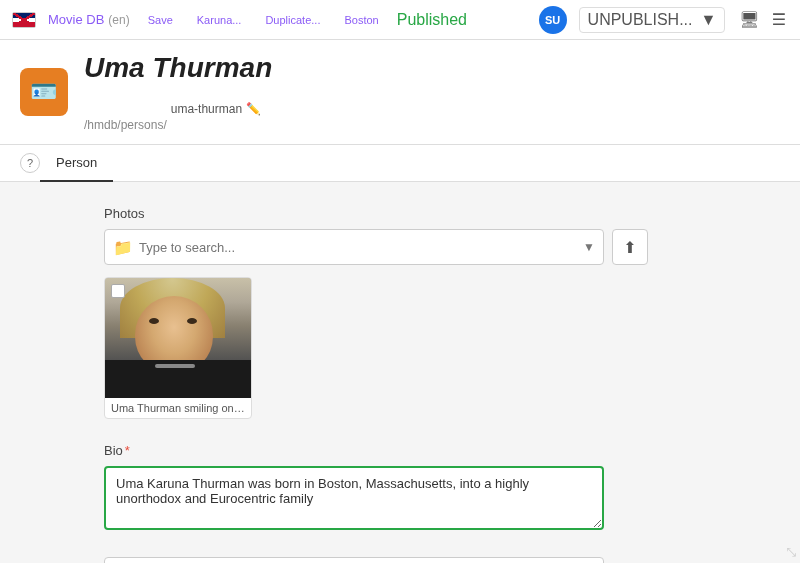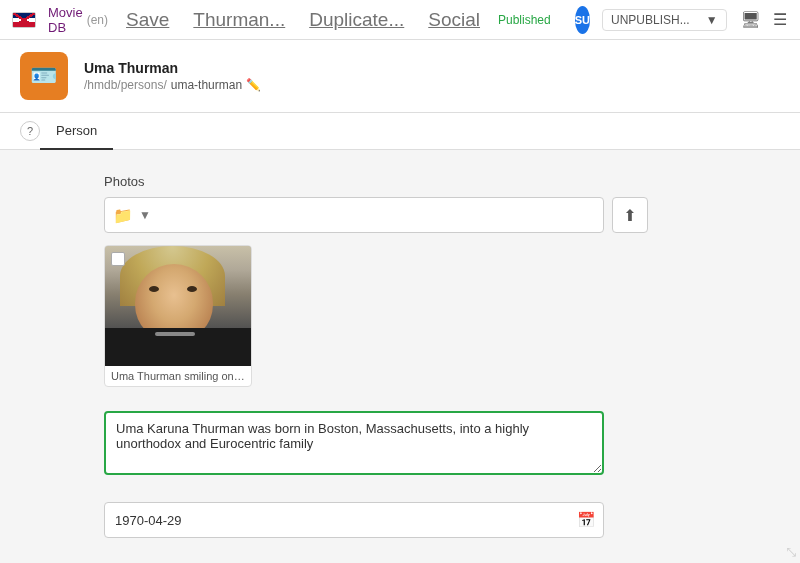--- a/index.html
+++ b/index.html
@@ -27,59 +27,58 @@
     .flag-icon::before {
       content: '';
       position: absolute;
       top: 0; left: 0; right: 0; bottom: 0;
       background:
         linear-gradient(to bottom right, transparent 45%, #C8102E 45%, #C8102E 55%, transparent 55%),
         linear-gradient(to bottom left, transparent 45%, #C8102E 45%, #C8102E 55%, transparent 55%);
     }
     .topbar-app-name {
       font-size: 13px;
-      color: #701a75;
+      color: #8b5cf6;
       font-weight: 500;
     }
     .topbar-lang {
       font-size: 12px;
       color: #999;
       margin-left: -8px;
     }
     .topbar-btn {
       background: none;
       border: none;
-      color: #737373;
-      font-size: 19px;
+      color: #8b5cf6;
+      font-size: 11px;
       cursor: pointer;
       padding: 4px 6px;
       border-radius: 3px;
-      text-decoration: underline;
     }
     .topbar-published {
       color: #28a745;
-      font-size: 12px;
+      font-size: 16px;
       font-weight: 500;
     }
     .topbar-spacer { flex: 1; }
     .topbar-avatar {
       width: 28px; height: 28px;
       border-radius: 50%;
       background: #1a73e8;
       color: #fff;
       display: flex; align-items: center; justify-content: center;
       font-size: 11px;
       font-weight: bold;
     }
     .topbar-unpublish {
-      display: flex; align-items: center; gap: 16px;
+      display: flex; align-items: center; gap: 8px;
       border: 1px solid #ddd;
       border-radius: 4px;
       padding: 3px 8px;
-      font-size: 12px;
+      font-size: 16px;
       color: #555;
       cursor: pointer;
       background: #fff;
     }
     .topbar-icons {
       display: flex; gap: 8px; align-items: center;
     }
     .icon-btn {
       background: none;
       border: none;
@@ -100,31 +99,32 @@
     }
     .entity-icon {
       width: 48px; height: 48px;
       background: #e67e22;
       border-radius: 8px;
       display: flex; align-items: center; justify-content: center;
       color: #fff;
       font-size: 22px;
     }
     .entity-info h1 {
-      font-size: 14px;
+      font-size: 28px;
       font-weight: 600;
       color: #222;
+      font-style: italic;
     }
     .entity-path {
       font-size: 12px;
       color: #888;
       margin-top: 2px;
       display: flex; align-items: center; gap: 4px;
     }
-    .entity-path .path-part { color: #888; }
+    .entity-path .path-part { color: #888; margin-top: 32px; }
     .entity-path .path-name { color: #555; }
     .edit-icon {
       color: #888;
       font-size: 12px;
       cursor: pointer;
     }
 
     
     .tabs {
       background: #fff;
@@ -304,23 +304,23 @@
     }
   </style>
 </head>
 <body>
 
 <div class="topbar">
   <div class="flag-icon"></div>
   <span class="topbar-app-name">Movie DB</span>
   <span class="topbar-lang">(en)</span>
   <button class="topbar-btn">Save</button>
-  <button class="topbar-btn">Thurman...</button>
+  <button class="topbar-btn">Karuna...</button>
   <button class="topbar-btn">Duplicate...</button>
-  <button class="topbar-btn">Social</button>
+  <button class="topbar-btn">Boston</button>
   <span class="topbar-published">Published</span>
   <div class="topbar-spacer"></div>
   <div class="topbar-avatar">SU</div>
   <div class="topbar-unpublish">
     <span>UNPUBLISH...</span>
     <span>▼</span>
   </div>
   <div class="topbar-icons">
     <button class="icon-btn">🖥</button>
     <button class="icon-btn">☰</button>
@@ -350,20 +350,21 @@
   </div>
 </div>
 
 <div class="content">
 
   <div class="field-section">
     <div class="field-label">Photos</div>
     <div class="photos-toolbar">
       <div class="photos-search">
         <span class="folder-icon">📁</span>
+        <input type="text" placeholder="Type to search..." style="">
         <span class="dropdown-arrow">▼</span>
       </div>
       <div class="upload-btn">
         <span>⬆</span>
       </div>
     </div>
 
     <div class="photos-row">
       <div class="photo-card">
         <div class="photo-img">
@@ -381,20 +382,23 @@
 
           <div style="position:absolute;bottom:30px;left:50px;width:40px;height:4px;background:#888;border-radius:4px;"></div>
         </div>
         <div class="photo-card-checkbox"></div>
         <div class="photo-caption">Uma Thurman smiling on event</div>
       </div>
     </div>
   </div>
 
   <div class="field-section">
+    <div class="field-label">
+      <span>Bio</span><span class="required">*</span>
+    </div>
     <textarea class="bio-textarea" style="">Uma Karuna Thurman was born in Boston, Massachusetts, into a highly unorthodox and Eurocentric family</textarea>
   </div>
 
   <div class="field-section">
     <div class="date-input-wrap">
       <input type="text" class="date-input" value="1970-04-29" style="">
       <span class="calendar-icon">📅</span>
     </div>
   </div>
 

